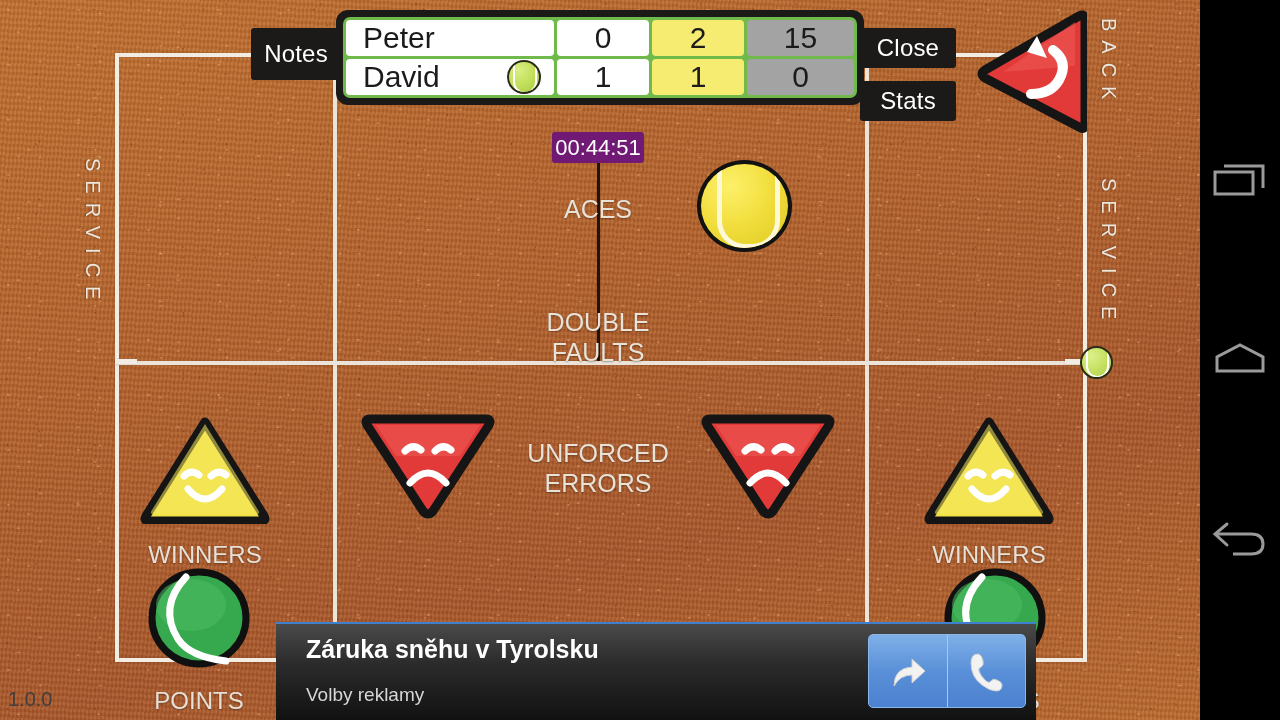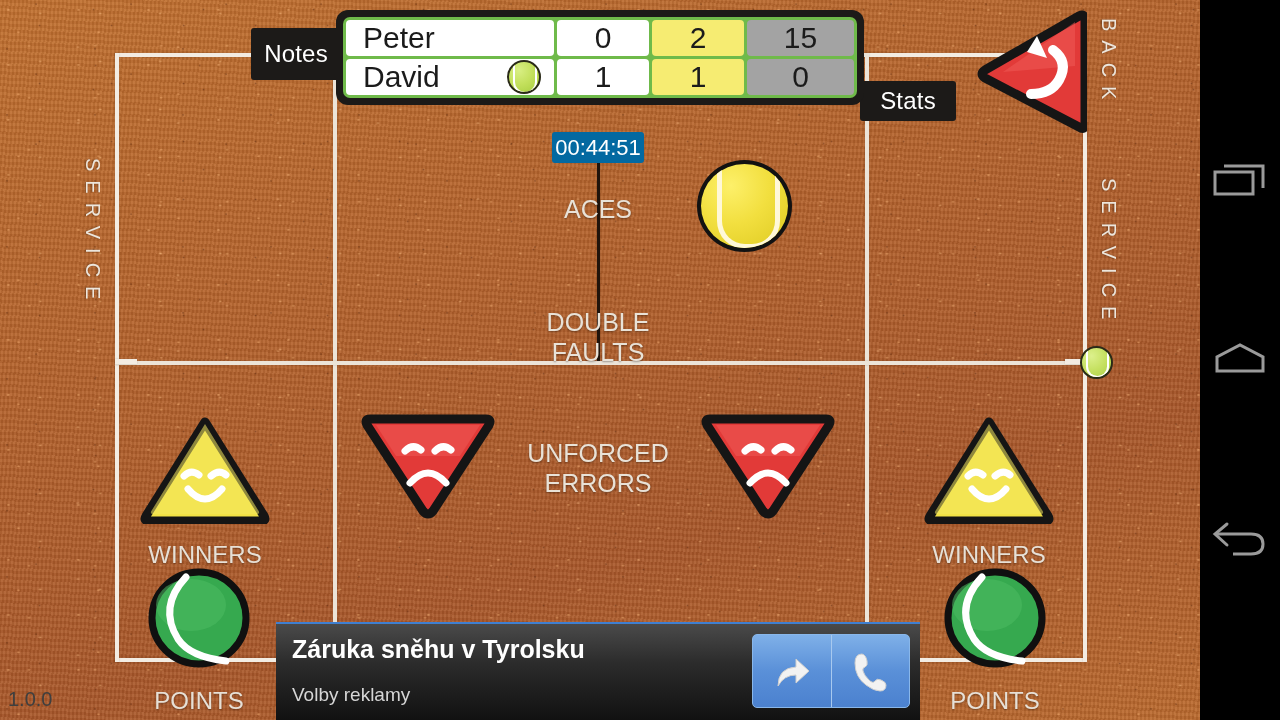--- a/index.html
+++ b/index.html
@@ -73,21 +73,21 @@
   }
   .miniball::before {
     content: ""; position: absolute; left: 4px; top: 2px;
     width: 20px; height: 28px; border: 2.5px solid #fff;
     border-radius: 0 0 14px 14px; border-top: none;
   }
 
   
   #timer {
     position: absolute; left: 552px; top: 132px; width: 92px; height: 31px;
-    background: #0369a1; color: #fff; display: flex; align-items: center;
+    background: #701a75; color: #fff; display: flex; align-items: center;
     justify-content: center; font-size: 22px; border-radius: 3px;
   }
 
   
   #undo { position: absolute; left: 975px; top: 8px; width: 112px; height: 128px; }
   #undo svg { width: 100%; height: 100%; display: block; }
 
   
   .vlabel {
     position: absolute; color: #ede6dc; font-size: 20px; letter-spacing: 0;
@@ -134,24 +134,24 @@
     position: absolute; left: 427px; top: 531px; width: 343px; height: 91px;
     background: rgba(243,232,214,.88); padding: 5px 9px; overflow: hidden;
   }
   #log div { font-size: 21px; color: #1c1c1c; line-height: 28px; white-space: nowrap; }
 
   
   #ver { position: absolute; left: 8px; top: 688px; font-size: 20px; color: #3f3f3f; }
 
   
   #ad {
-    position: absolute; left: 276px; top: 622px; width: 644px; height: 98px;
+    position: absolute; left: 276px; top: 622px; width: 760px; height: 98px;
     background: linear-gradient(180deg, #4a4a4a 0%, #2c2c2c 40%, #111 100%);
     border-top: 2px solid #3f7fd0;
-    display: flex; align-items: stretch; padding: 8px 10px 8px 16px;
+    display: flex; align-items: stretch; padding: 8px 10px 8px 30px;
   }
   #adTextCol { flex: 1; display: flex; flex-direction: column; justify-content: space-between; padding: 3px 0 6px; }
   #adTitle { color: #fff; font-size: 25px; font-weight: bold; }
   #adSub   { color: #d6d6d6; font-size: 19px; }
   #adBtns {
     width: 158px; margin: 2px 0 4px; display: flex;
     background: linear-gradient(180deg, #7fb0e8 0%, #5a90d8 50%, #4b81cf 100%);
     border: 1px solid #89b7ea; border-radius: 5px; overflow: hidden;
   }
   #adBtns > div { flex: 1; display: flex; align-items: center; justify-content: center; }
@@ -264,20 +264,21 @@
       </svg>
       <div class="icoLbl">POINTS</div>
     </div>
 
 
     <div id="ver">1.0.0</div>
   </div>
 
   <div class="pill" style="left:251px; top:28px; width:90px; height:52px;">Notes</div>
 
+  <div class="pill" style="left:860px; top:28px; width:96px; height:40px;">Close</div>
 
   <div class="pill" style="left:860px; top:81px; width:96px; height:40px;">Stats</div>
 
   <div id="scoreboard">
     <div id="sbInner">
 
       <div class="srow">
         <div class="cell name">
           <span class="nameTxt">Peter</span>
         </div>

